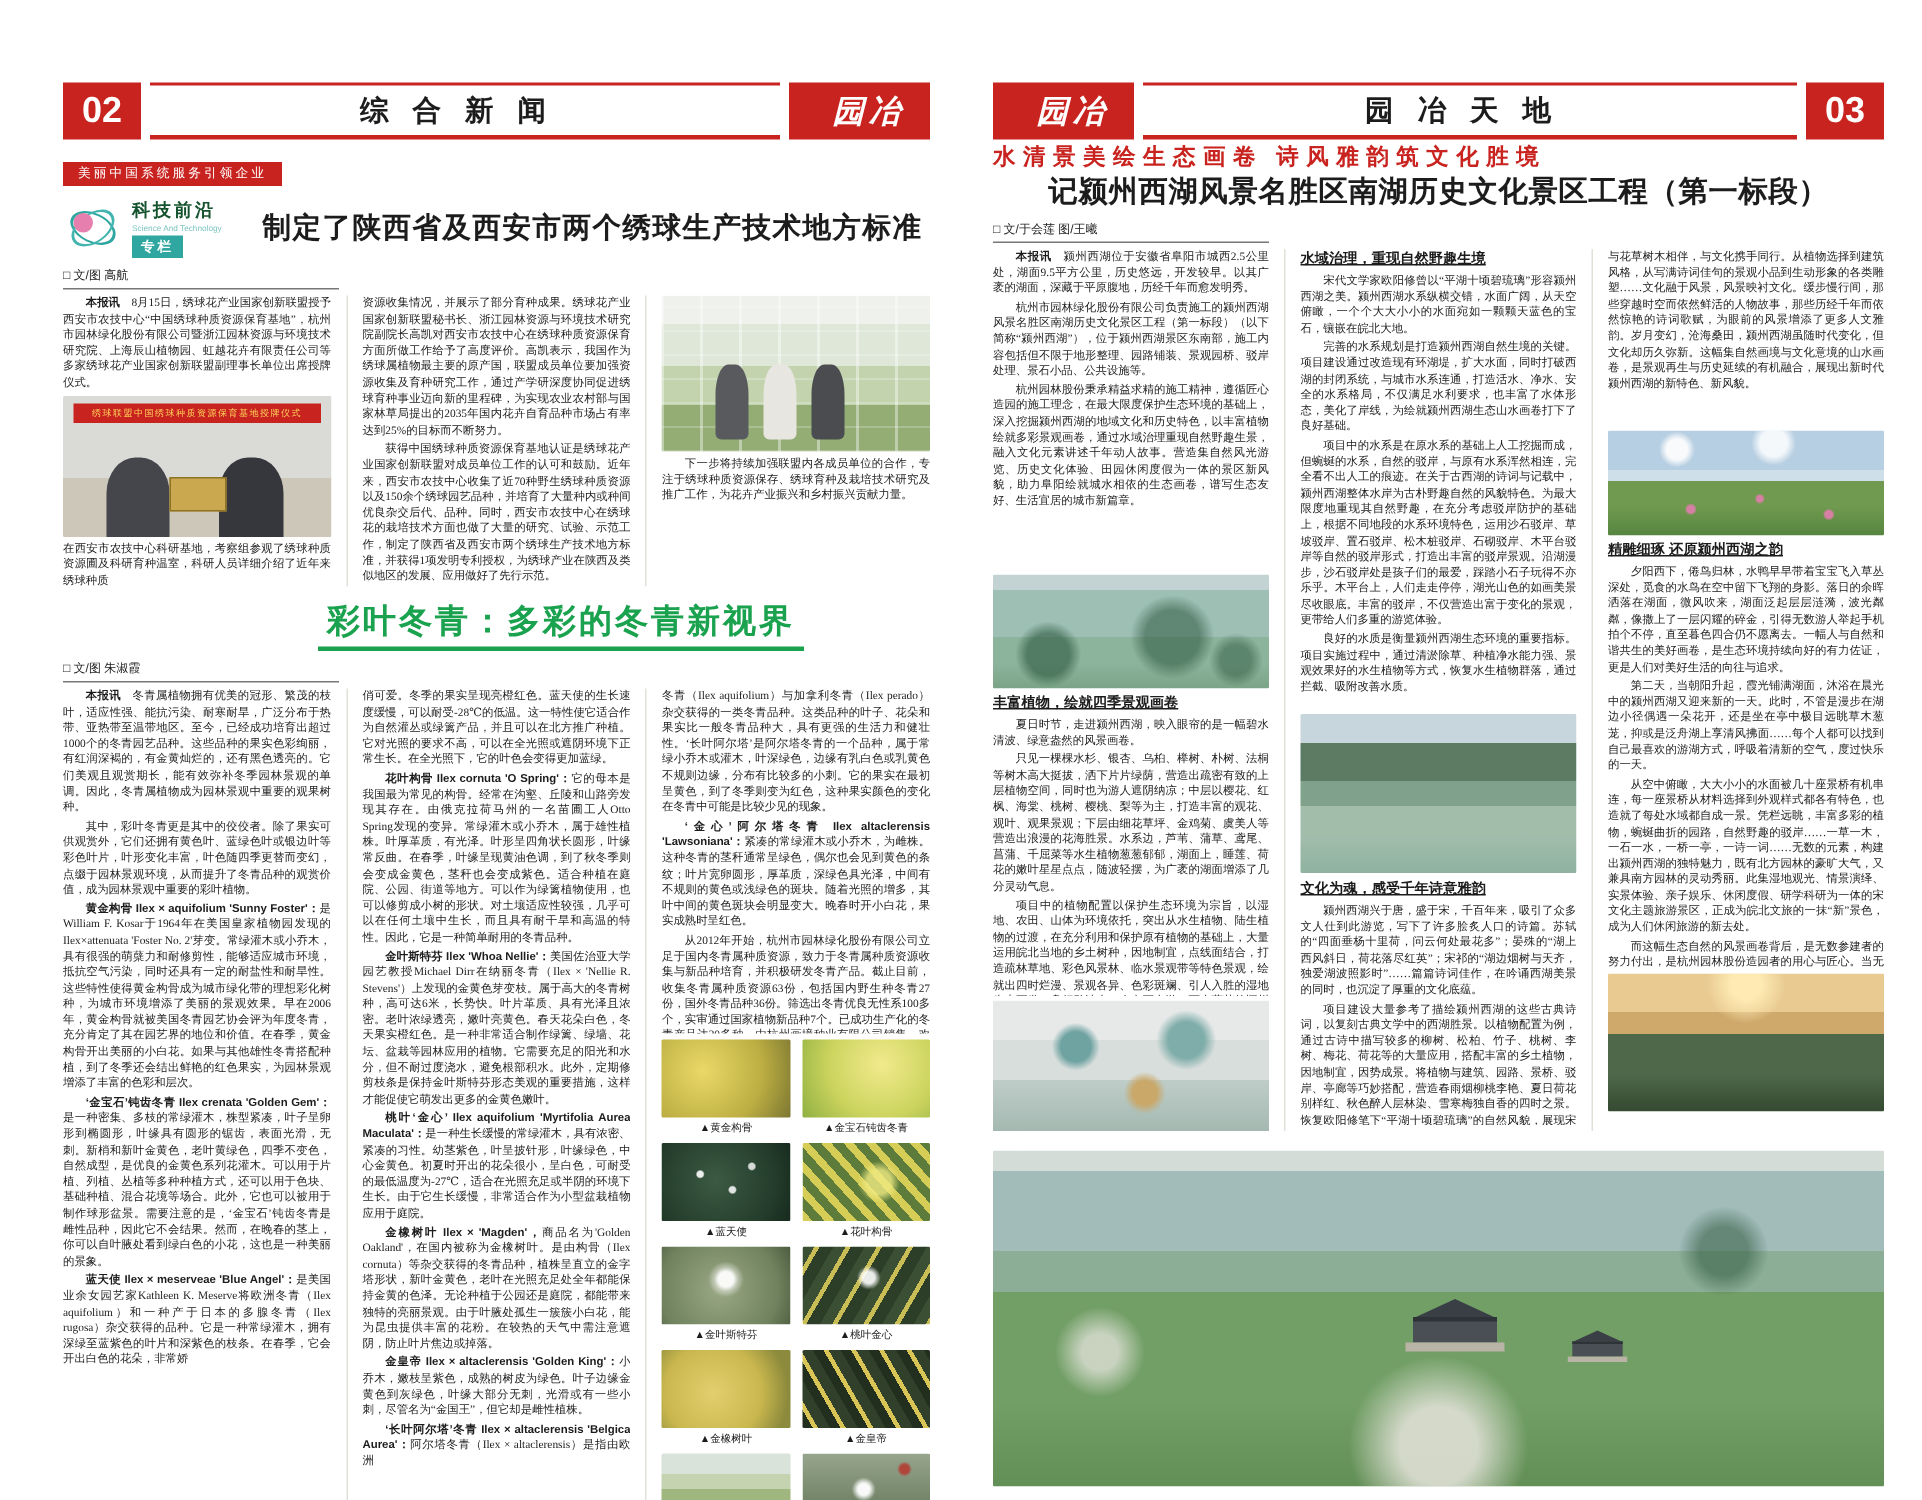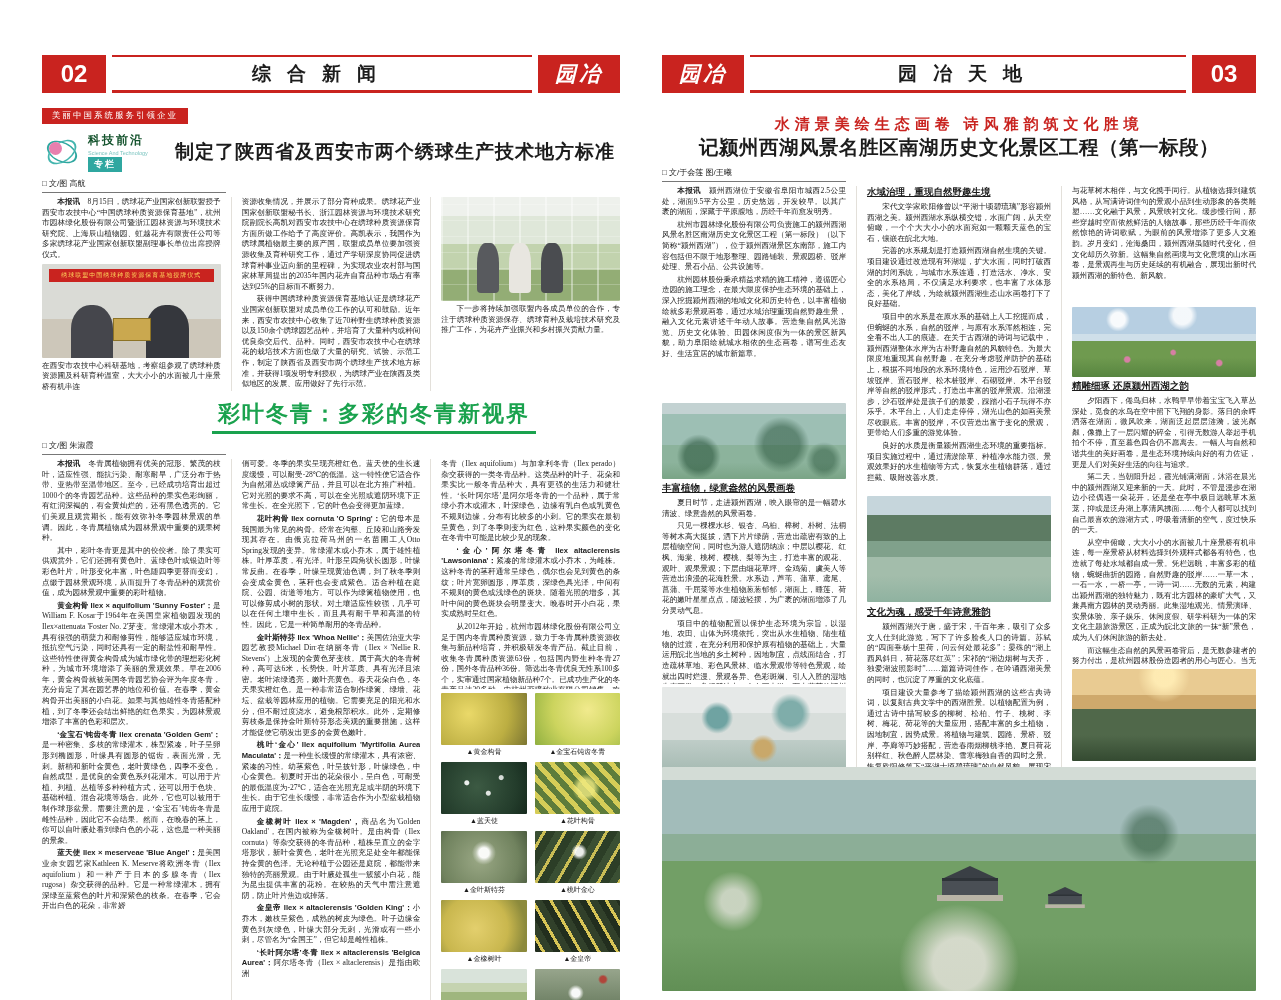--- a/index.html
+++ b/index.html
@@ -5,22 +5,22 @@
   html,body{margin:0;padding:0;background:#ffffff;}
   body{width:1281px;height:1000px;position:relative;overflow:hidden;
        font-family:"Liberation Serif","DejaVu Serif",serif;color:#1c1c1c;}
   .page{position:absolute;top:55px;}
   .page-left{left:42px;width:578px;}
   .page-right{left:662px;width:594px;}
 
   
   .phead{display:flex;align-items:stretch;height:38px;gap:6px;}
   .numbox,.mastbox{background:var(--red);color:#fff;display:flex;align-items:center;justify-content:center;}
-  .numbox{width:64px;font:bold 24px "Liberation Sans",sans-serif;}
-  .mastbox{width:82px;font:bold italic 21px "Liberation Serif",serif;letter-spacing:3px;}
+  .numbox{width:52px;font:bold 24px "Liberation Sans",sans-serif;}
+  .mastbox{width:82px;font:bold italic 21px "Liberation Serif",serif;letter-spacing:3px;padding-left:12px;}
   .titlestrip{flex:1;border-top:2px solid var(--red);border-bottom:3px solid var(--red);
       display:flex;align-items:center;justify-content:center;
       font:bold 19px "Liberation Serif",serif;letter-spacing:16px;}
   .slogan{display:inline-block;background:var(--red);color:#fff;
       font:8.5px "Liberation Sans",sans-serif;letter-spacing:2px;
       padding:2px 10px;margin-top:15px;}
 
   
   .byline{font:8px "Liberation Sans",sans-serif;color:#222;width:184px;
       border-bottom:1px solid #777;padding-bottom:3px;margin:6px 0 4px 0;}
@@ -95,21 +95,21 @@
       repeating-linear-gradient(120deg,#3a4f33 0 7px,#c9bd55 7px 10px,#2c3e27 10px 18px);}
   .t-gold2{background:radial-gradient(circle at 40% 55%,#e3cf6d,#c9b74e 55%,#8c8a3c 85%);}
   .t-kinggold{background:repeating-linear-gradient(60deg,#222e1e 0 6px,#d8c556 6px 9px,#31402a 9px 16px);}
   .t-orchard{background:linear-gradient(#d9e3da 0 26%,#c5d3b0 26% 45%,#9fb67e 45% 75%,#7c9a5e);}
   .t-sage2{background:
       radial-gradient(circle at 48% 46%,rgba(255,255,255,.95) 0 4px,transparent 8px),
       radial-gradient(circle at 80% 20%,#b0453a 0 3px,transparent 5px),
       linear-gradient(#97a58c,#6d7f63 70%,#55674c);}
 
   
-  .kicker{text-align:center;margin-top:22px;font:bold 15px "Liberation Serif",serif;
+  .kicker{margin-top:2px;font:bold 15px "Liberation Serif",serif;
       color:var(--red);letter-spacing:5px;}
   .mainhl{text-align:center;margin-top:5px;font:bold 19.5px "Liberation Sans",sans-serif;letter-spacing:.5px;}
   .rcols{height:588px;margin-top:2px;}
   .tb{overflow:hidden;}
   .photo-aerial{height:76px;margin:3px 0;background:
       radial-gradient(circle at 20% 70%,rgba(34,78,52,.55) 0 14px,transparent 22px),
       radial-gradient(circle at 65% 55%,rgba(34,78,52,.5) 0 18px,transparent 28px),
       radial-gradient(circle at 88% 75%,rgba(34,78,52,.45) 0 10px,transparent 18px),
       linear-gradient(#c3d2d2 0 14%,#9dbfb4 14% 55%,#8cb39c 55% 78%,#7aa486);}
   .photo-snow{height:88px;margin-top:3px;background:
@@ -175,21 +175,21 @@
       <div>
           <p><b>本报讯　</b>8月15日，绣球花产业国家创新联盟授予西安市农技中心“中国绣球种质资源保育基地”，杭州市园林绿化股份有限公司暨浙江园林资源与环境技术研究院、上海辰山植物园、虹越花卉有限责任公司等多家绣球花产业国家创新联盟副理事长单位出席授牌仪式。</p>
         </div>
       <div class="photo photo-award">
         <div class="banner">绣球联盟中国绣球种质资源保育基地授牌仪式</div>
         <div class="man1"></div>
         <div class="man2"></div>
         <div class="plaque"></div>
       </div>
       <div>
-          <p class="noind">在西安市农技中心科研基地，考察组参观了绣球种质资源圃及科研育种温室，大大小小的水面被几十座景桥有机串连</p>
+          <p class="noind">在西安市农技中心科研基地，考察组参观了绣球种质资源圃及科研育种温室，科研人员详细介绍了近年来绣球种质</p>
         </div>
     </div>
     <div class="col">
       <div>
           <p class="noind">资源收集情况，并展示了部分育种成果。绣球花产业国家创新联盟秘书长、浙江园林资源与环境技术研究院副院长高凯对西安市农技中心在绣球种质资源保育方面所做工作给予了高度评价。高凯表示，我国作为绣球属植物最主要的原产国，联盟成员单位要加强资源收集及育种研究工作，通过产学研深度协同促进绣球育种事业迈向新的里程碑，为实现农业农村部与国家林草局提出的2035年国内花卉自育品种市场占有率达到25%的目标而不断努力。</p>
           <p>获得中国绣球种质资源保育基地认证是绣球花产业国家创新联盟对成员单位工作的认可和鼓励。近年来，西安市农技中心收集了近70种野生绣球种质资源以及150余个绣球园艺品种，并培育了大量种内或种间优良杂交后代、品种。同时，西安市农技中心在绣球花的栽培技术方面也做了大量的研究、试验、示范工作，制定了陕西省及西安市两个绣球生产技术地方标准，并获得1项发明专利授权，为绣球产业在陕西及类似地区的发展、应用做好了先行示范。</p>
         </div>
     </div>
     <div class="col">
       <div class="photo photo-green">
@@ -288,21 +288,21 @@
   <div class="byline">□ 文/于会莲  图/王曦</div>
 
   <div class="cols rcols">
     <div class="col">
       <div class="tb" style="height:214px;">
           <p><b>本报讯　</b>颍州西湖位于安徽省阜阳市城西2.5公里处，湖面9.5平方公里，历史悠远，开发较早。以其广袤的湖面，深藏于平原腹地，历经千年而愈发明秀。</p>
           <p>杭州市园林绿化股份有限公司负责施工的颍州西湖风景名胜区南湖历史文化景区工程（第一标段）（以下简称“颍州西湖”），位于颍州西湖景区东南部，施工内容包括但不限于地形整理、园路铺装、景观园桥、驳岸处理、景石小品、公共设施等。</p>
           <p>杭州园林股份秉承精益求精的施工精神，遵循匠心造园的施工理念，在最大限度保护生态环境的基础上，深入挖掘颍州西湖的地域文化和历史特色，以丰富植物绘就多彩景观画卷，通过水域治理重现自然野趣生景，融入文化元素讲述千年动人故事。营造集自然风光游览、历史文化体验、田园休闲度假为一体的景区新风貌，助力阜阳绘就城水相依的生态画卷，谱写生态友好、生活宜居的城市新篇章。</p>
         </div>
       <div class="photo photo-aerial"></div>
-      <h4 class="sub">丰富植物，绿意盎然的风景画卷</h4>
+      <h4 class="sub">丰富植物，绘就四季景观画卷</h4>
       <div class="tb" style="height:186px;">
           <p>夏日时节，走进颍州西湖，映入眼帘的是一幅碧水清波、绿意盎然的风景画卷。</p>
           <p>只见一棵棵水杉、银杏、乌桕、榉树、朴树、法桐等树木高大挺拔，洒下片片绿荫，营造出疏密有致的上层植物空间，同时也为游人遮阴纳凉；中层以樱花、红枫、海棠、桃树、樱桃、梨等为主，打造丰富的观花、观叶、观果景观；下层由细花草坪、金鸡菊、虞美人等营造出浪漫的花海胜景。水系边，芦苇、蒲草、鸢尾、菖蒲、千屈菜等水生植物葱葱郁郁，湖面上，睡莲、荷花的嫩叶星星点点，随波轻摆，为广袤的湖面增添了几分灵动气息。</p>
           <p>项目中的植物配置以保护生态环境为宗旨，以湿地、农田、山体为环境依托，突出从水生植物、陆生植物的过渡，在充分利用和保护原有植物的基础上，大量运用皖北当地的乡土树种，因地制宜，点线面结合，打造疏林草地、彩色风景林、临水景观带等特色景观，绘就出四时烂漫、景观各异、色彩斑斓、引人入胜的湿地生态画卷。舟行碧波上，人在画中游，万木葱茏的颍州西湖，引来游人无数。</p>
         </div>
       <div class="photo photo-snow"></div>
     </div>
     <div class="col">
       <h4 class="sub" style="margin-top:0;">水域治理，重现自然野趣生境</h4>
       <div class="tb" style="height:290px;">

